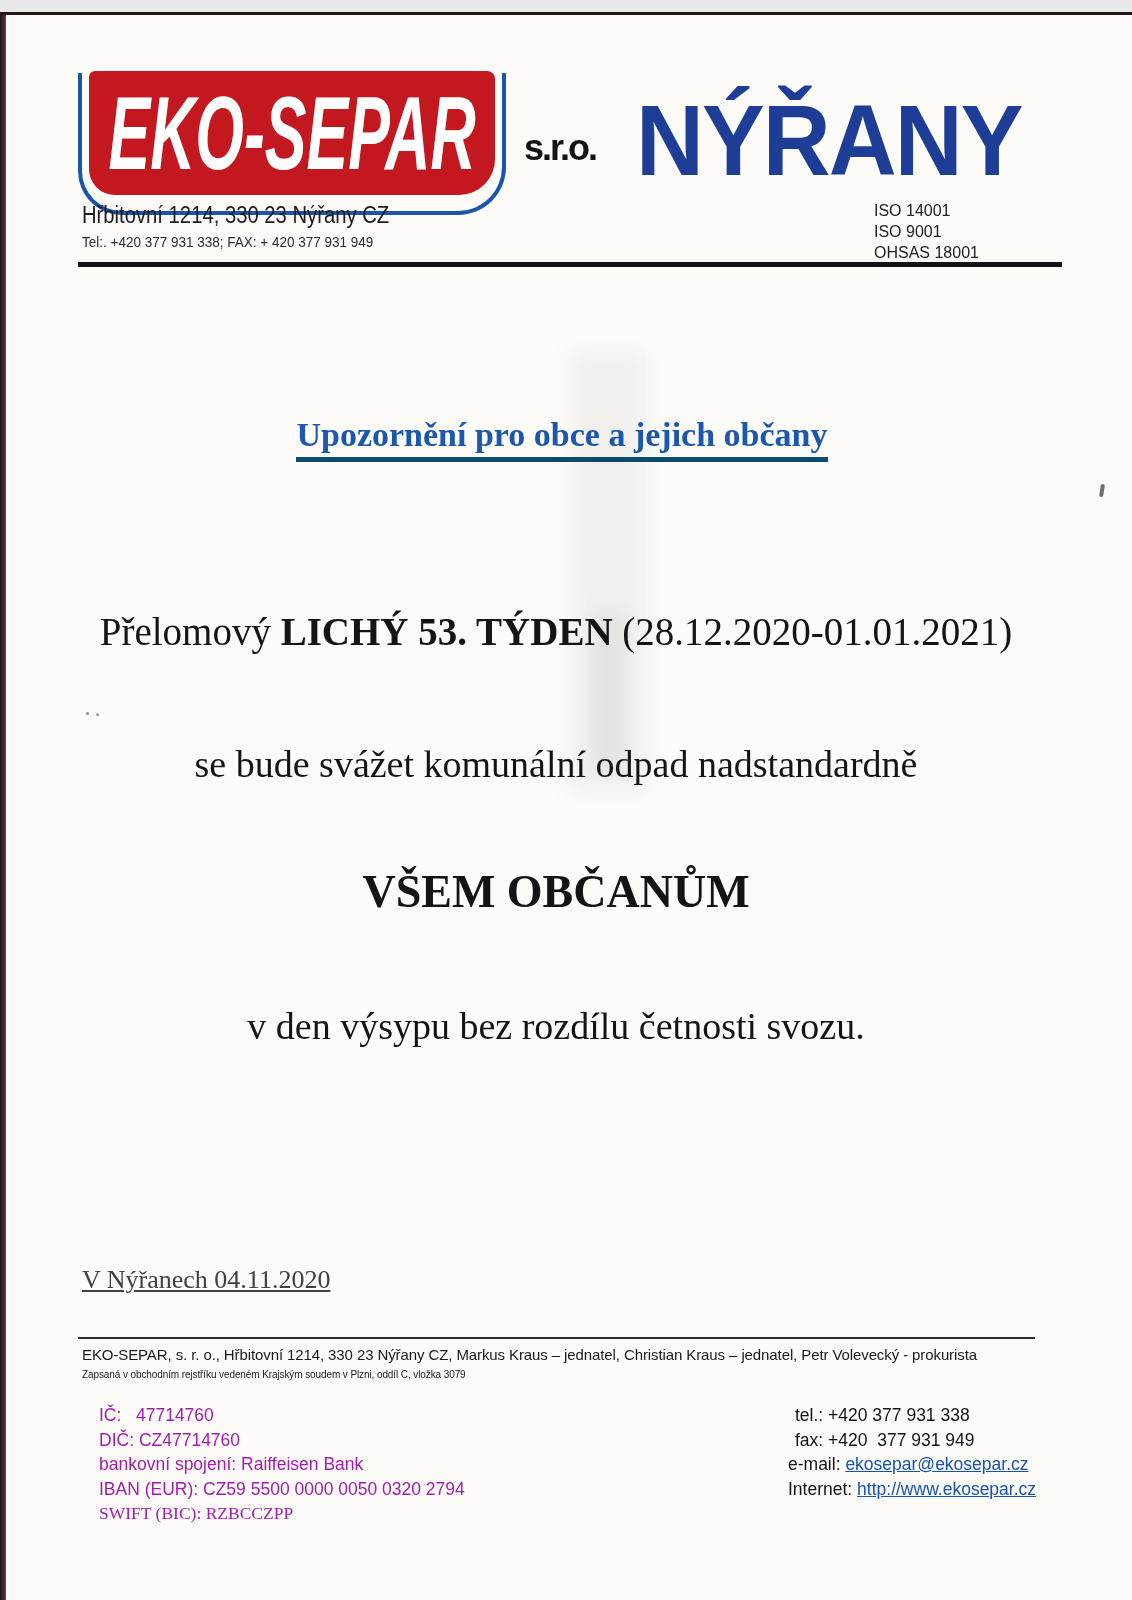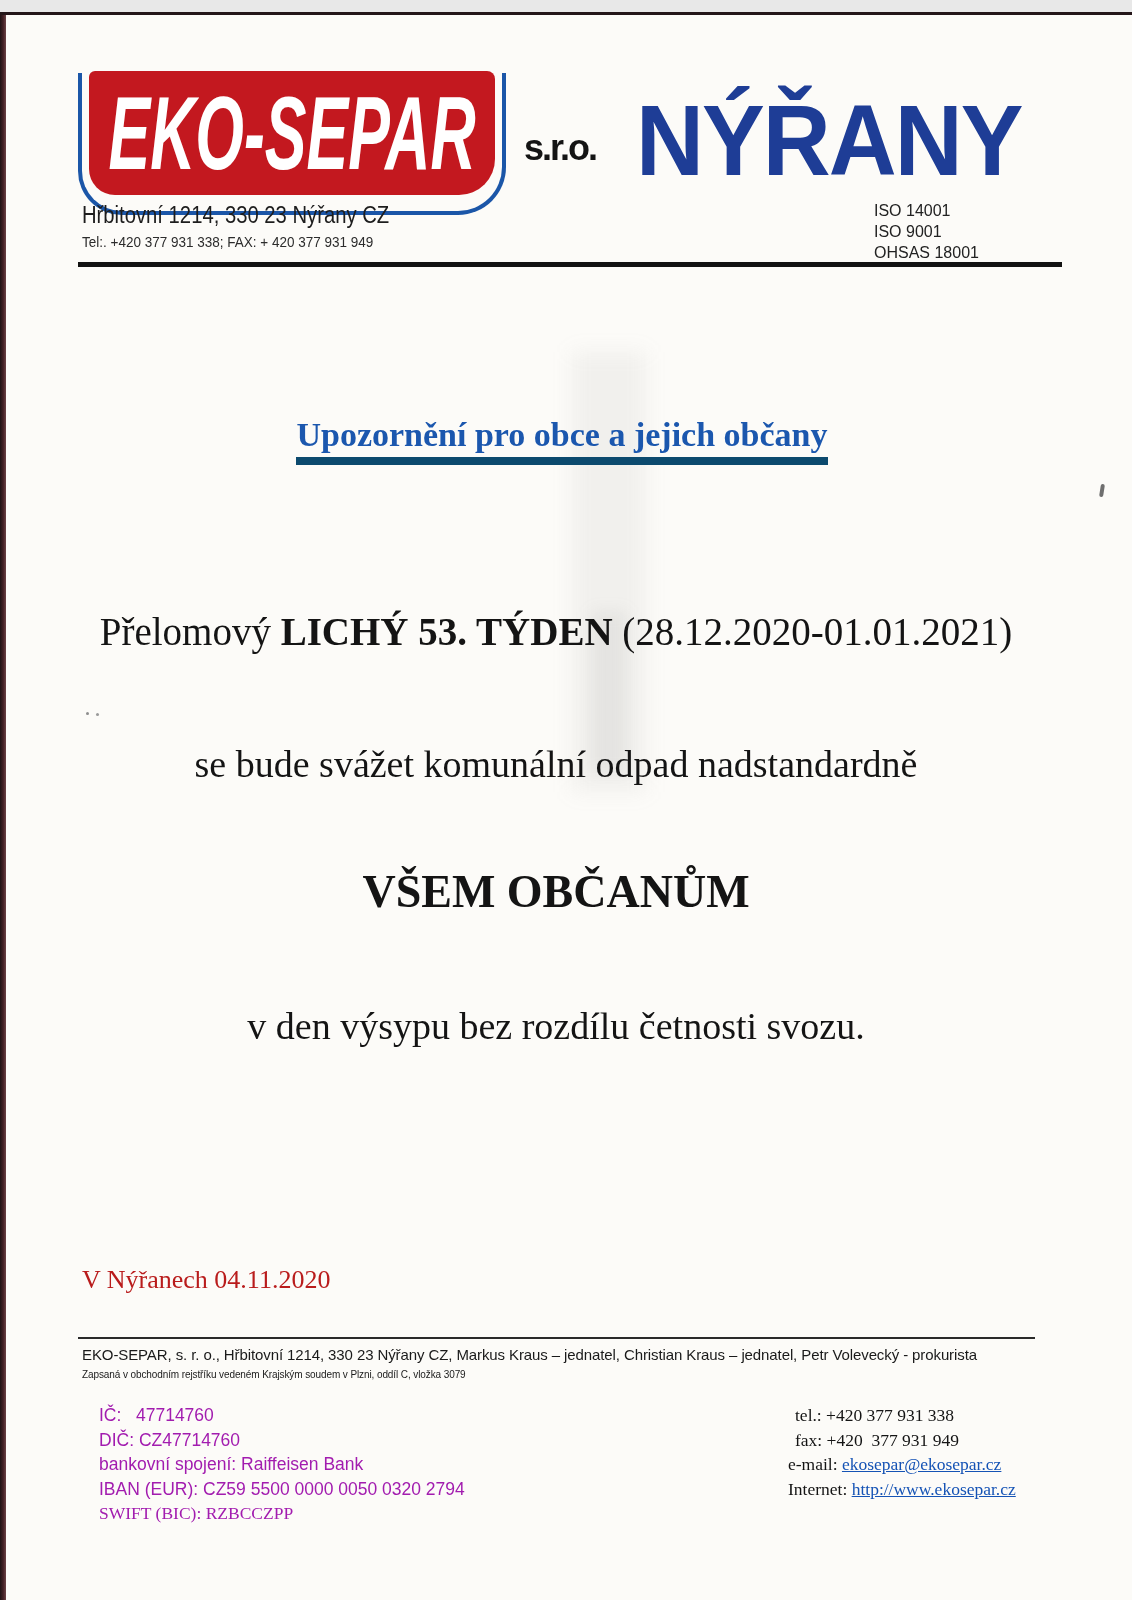--- a/index.html
+++ b/index.html
@@ -41,40 +41,40 @@
   .telfax{position:absolute;left:82px;top:221px;font-size:15px;color:#2c2c2c;
     white-space:pre;transform:scaleX(0.9);transform-origin:left top;}
   .iso{position:absolute;left:874px;top:188px;font-size:16px;line-height:21px;color:#222;}
   .rule-thick{position:absolute;left:78px;top:250px;width:984px;height:5px;background:#121212;}
 
   
   .serif{font-family:"Liberation Serif", serif;}
   .title-wrap{position:absolute;left:0;top:404px;width:1132px;text-align:center;
     transform:translateX(-4px);}
   .title{font-family:"Liberation Serif", serif;font-weight:bold;font-size:34px;
-    color:#1b57ae;display:inline-block;border-bottom:8px solid #0c4a6e;padding-bottom:3px;}
+    color:#1b57ae;display:inline-block;border-bottom:5px solid #0c4a6e;padding-bottom:3px;}
   .body-line{position:absolute;left:0;width:1132px;text-align:center;
     font-family:"Liberation Serif", serif;color:#141414;line-height:1.15;
     transform:translateX(-10px);white-space:pre;}
   .l1{top:598px;font-size:39px;}
   .l2{top:731px;font-size:38px;}
   .l3{top:854px;font-size:46px;font-weight:bold;}
   .l4{top:993px;font-size:38px;}
   .b{font-weight:bold;}
   .dateline{position:absolute;left:82px;top:1253px;font-family:"Liberation Serif", serif;
-    font-size:26px;color:#b91c1c;}
+    font-size:26px;color:#404040;text-decoration:underline;}
 
   
   .rule-thin{position:absolute;left:78px;top:1325px;width:957px;height:2px;background:#2a2a2a;}
   .company-line{position:absolute;left:82px;top:1334px;width:980px;font-size:15px;
     color:#1a1a1a;letter-spacing:-0.1px;white-space:pre;}
   .registry-line{position:absolute;left:82px;top:1357px;width:980px;font-size:10px;
     color:#1a1a1a;letter-spacing:-0.1px;white-space:pre;}
   .info-left{position:absolute;left:99px;top:1391px;font-size:17.5px;line-height:24.5px;color:#a21caf;}
-  .info-right{position:absolute;left:788px;top:1391px;font-size:17.5px;line-height:24.5px;color:#141414;font-family:Liberation Serif, serif;}
+  .info-right{position:absolute;left:788px;top:1391px;font-size:17.5px;line-height:24.5px;color:#141414;}
   .row{white-space:pre;}
   .row.indent{padding-left:7px;}
   .link{color:#1553b5;text-decoration:underline;cursor:pointer;}
 </style>
 </head>
 <body>
 
 <div class="page">
 
   <div class="edge-left"></div>

